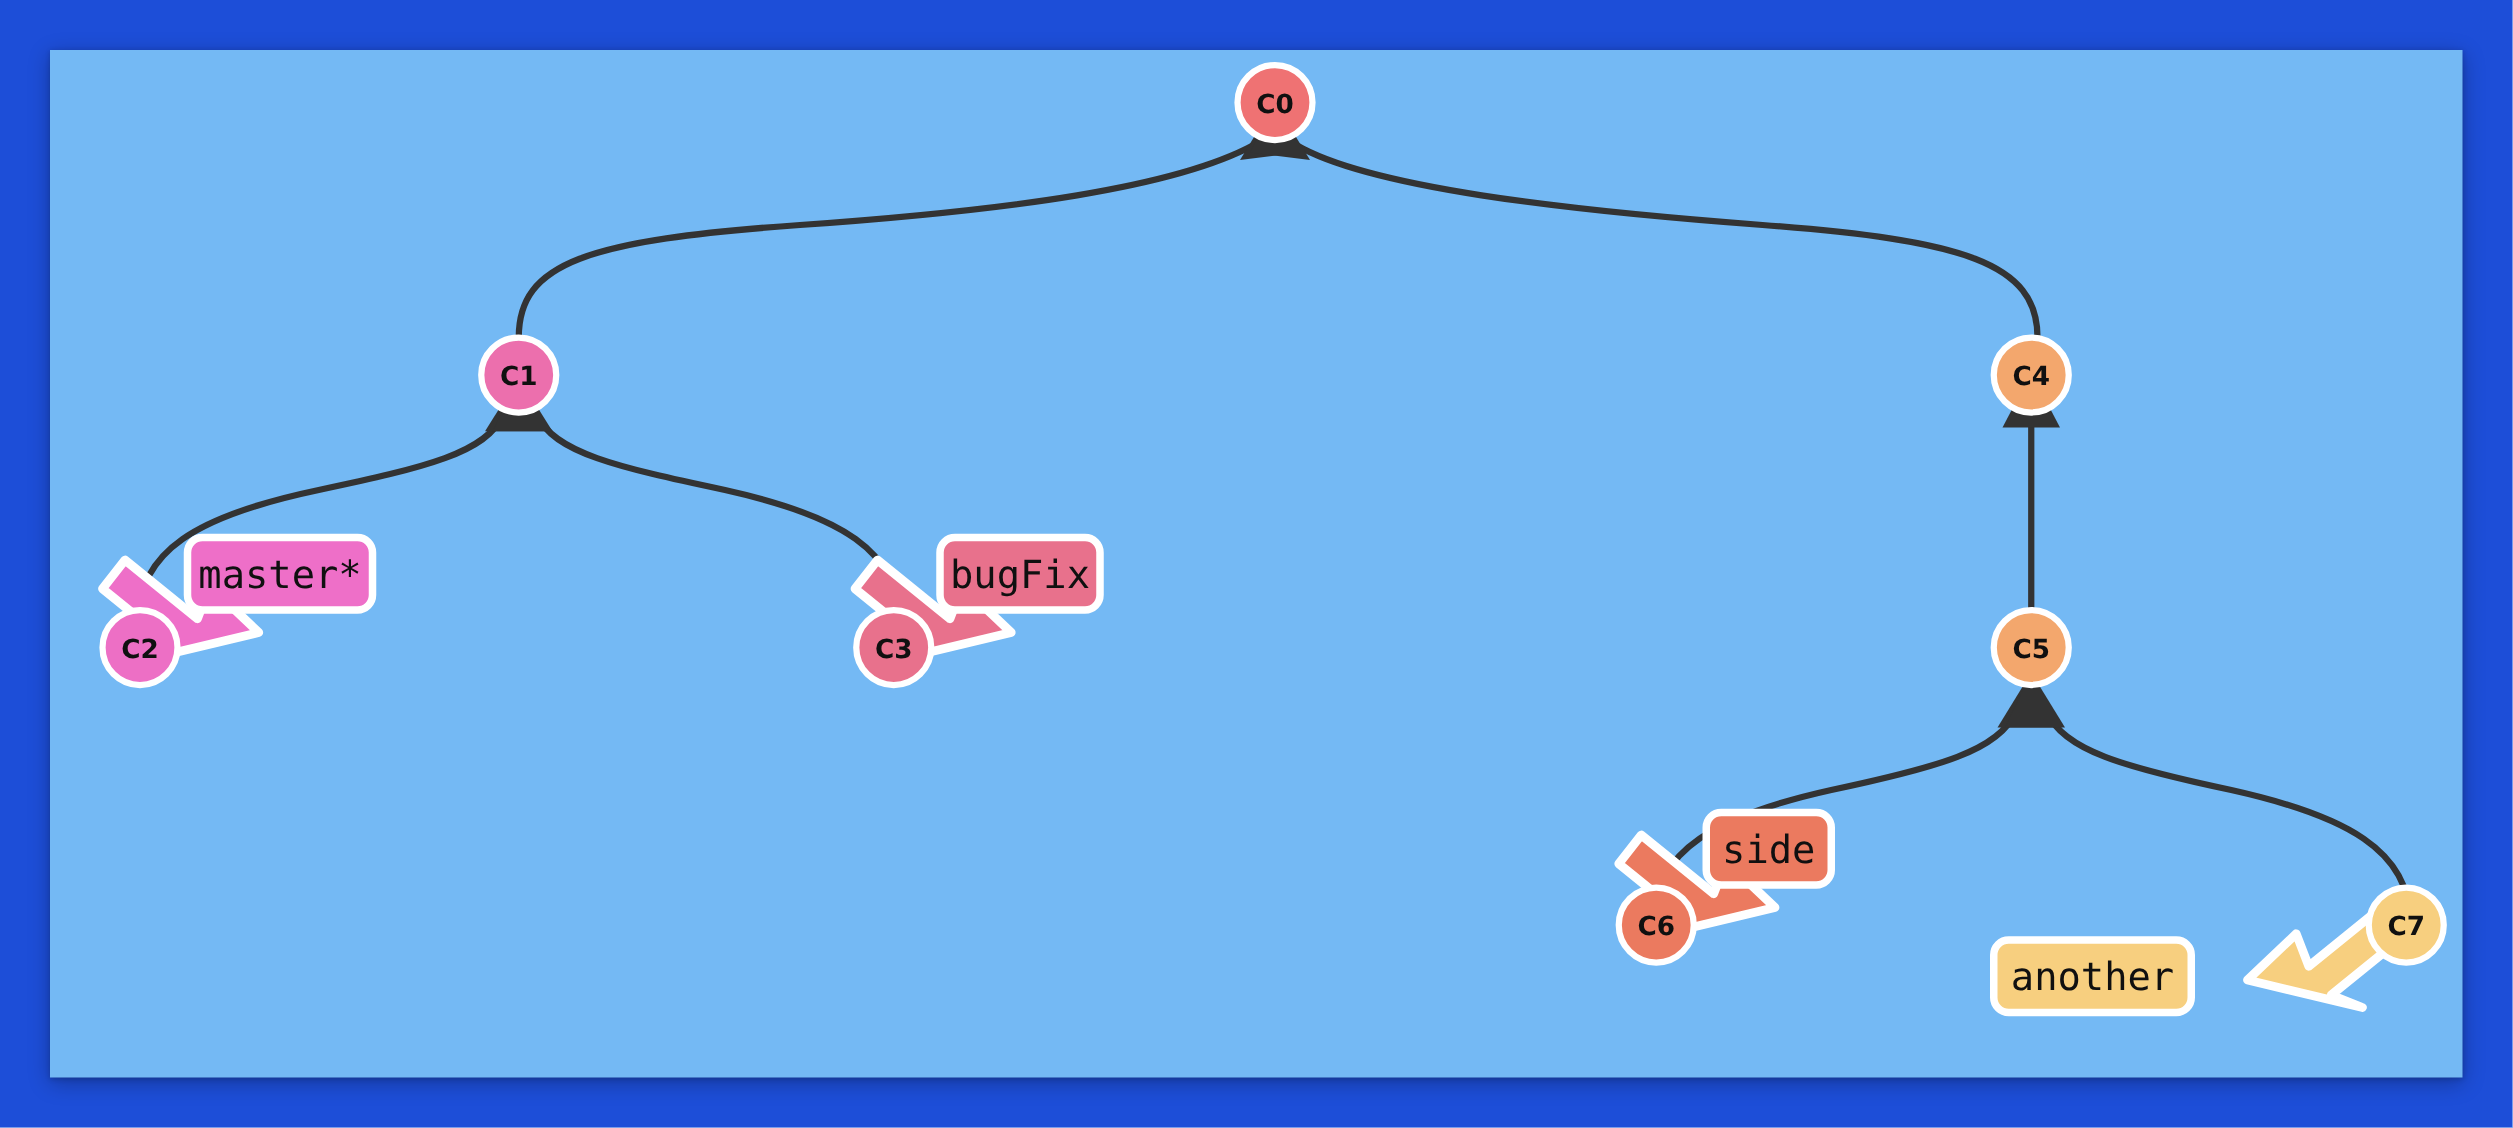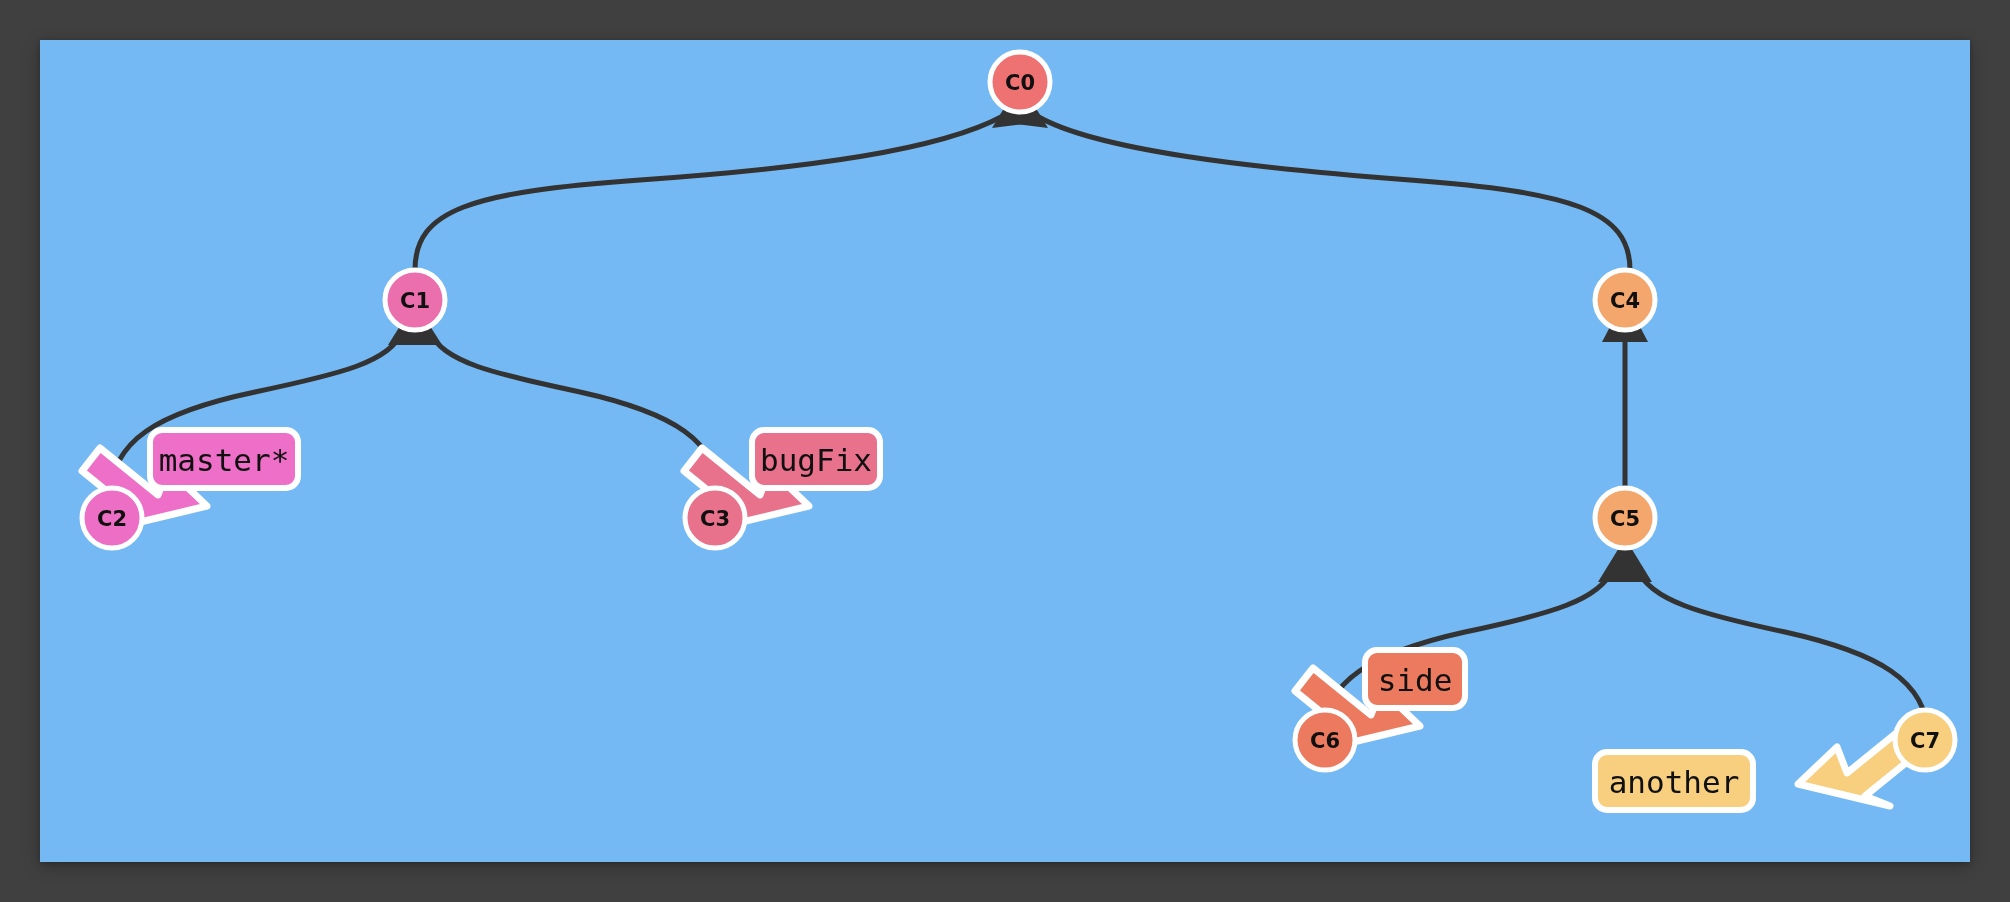--- a/index.html
+++ b/index.html
@@ -1,17 +1,17 @@
 <!DOCTYPE html>
 <html><head>
 <meta charset="utf-8">
 <style>
   html,body{margin:0;padding:0;background:#ffffff;}
   body{width:2010px;height:902px;font-family:"DejaVu Sans Mono",monospace;overflow:hidden;}
-  #stage{position:relative;width:2010px;height:902px;background:#404040;}
+  #stage{position:relative;width:2010px;height:902px;background:#1d4ed8;}
   #canvas{
     position:absolute;left:40px;top:40px;width:1930px;height:822px;
     background:#74b9f4;
     box-shadow:0 4px 16px rgba(0,0,0,0.28), 0 1px 4px rgba(0,0,0,0.18);
   }
   #gitsvg{position:absolute;left:0;top:0;width:1930px;height:822px;display:block;}
   .node-circle{stroke:#ffffff;stroke-width:5;}
   .node-label{
     font-family:"DejaVu Sans",sans-serif;font-weight:bold;font-size:21px;
     fill:#101010;text-anchor:middle;dominant-baseline:central;

